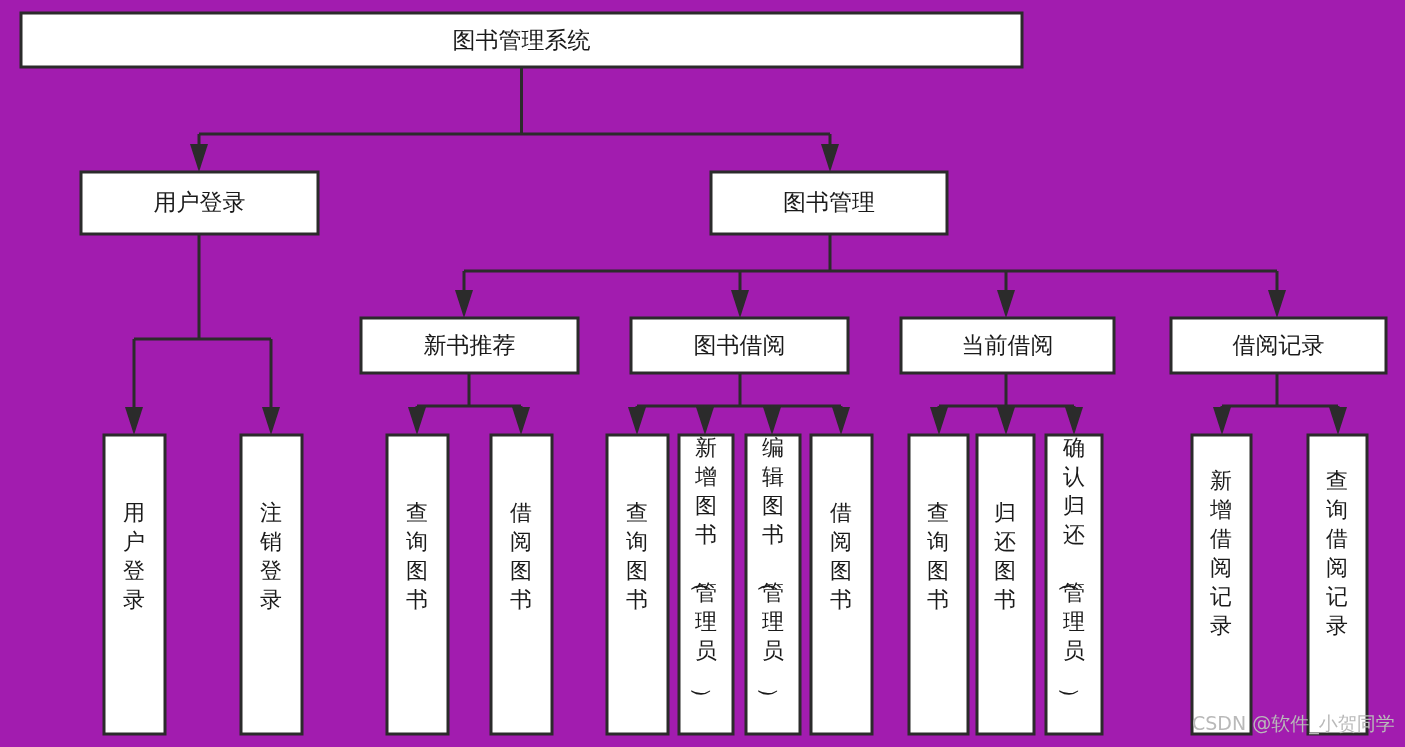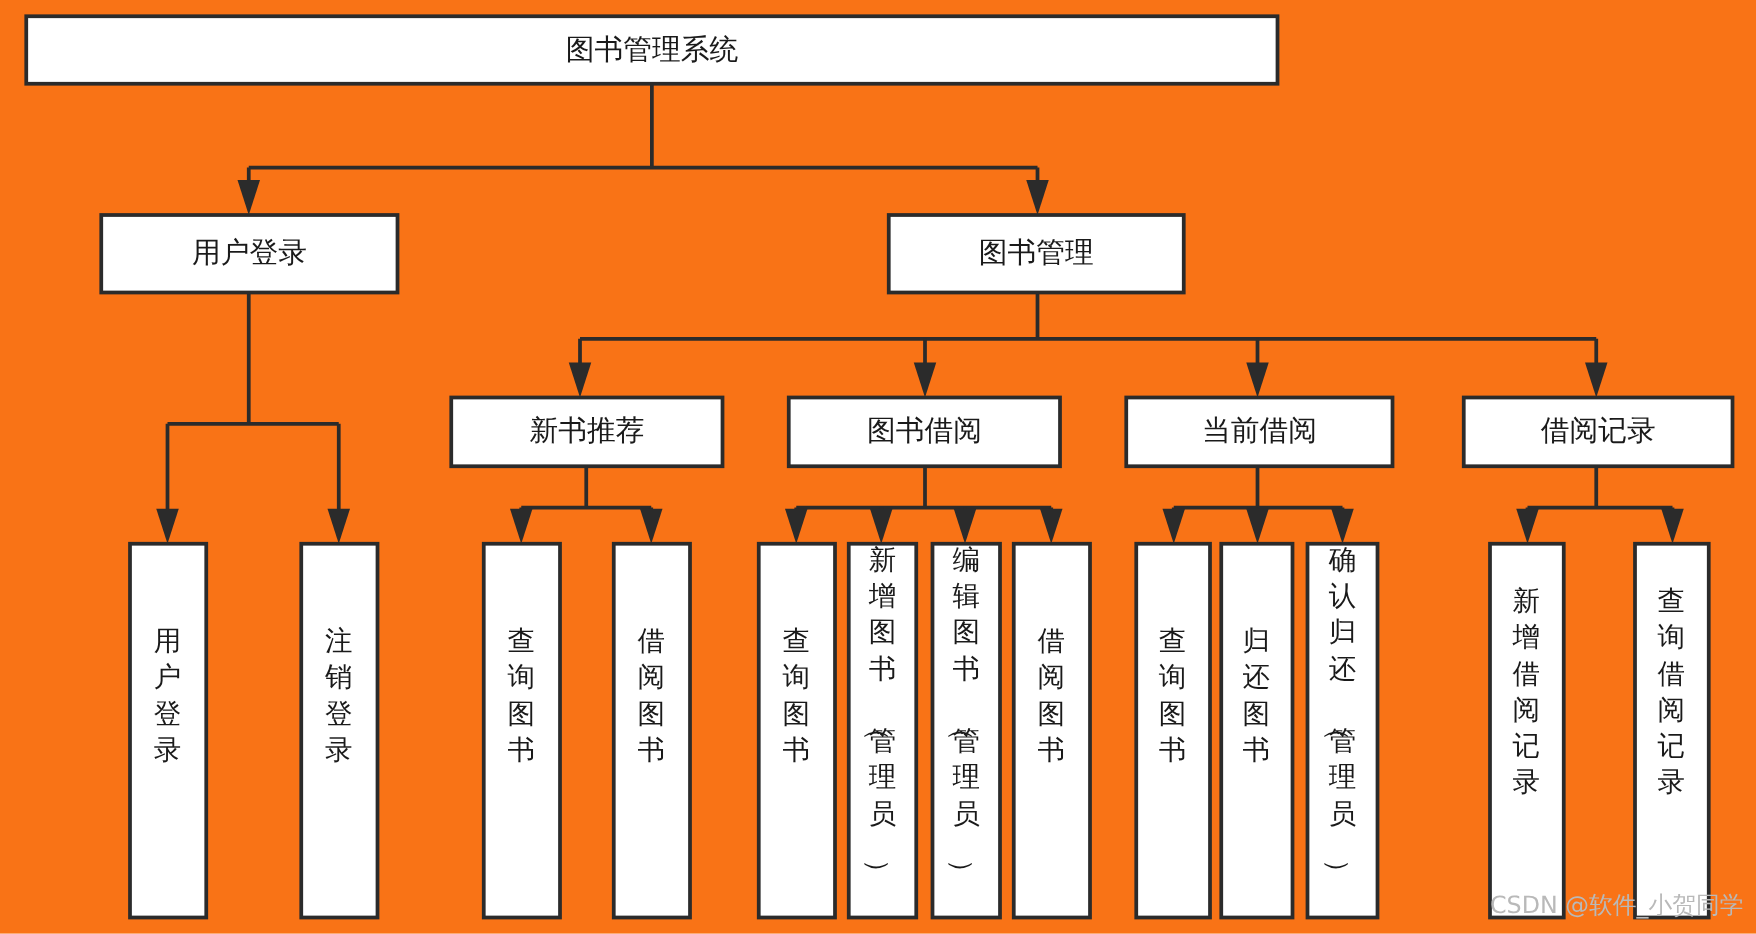--- a/index.html
+++ b/index.html
@@ -11,21 +11,21 @@
   body {
     width: 1405px;
     height: 747px;
     overflow: hidden;
     font-family: "DejaVu Sans", "Liberation Sans", sans-serif;
   }
   #diagram-root {
     position: relative;
     width: 1405px;
     height: 747px;
-    background: #f97316;
+    background: #a21caf;
   }
   svg#diagram-svg {
     position: absolute;
     left: 0;
     top: 0;
     width: 1405px;
     height: 747px;
     display: block;
   }
   .node-box {

